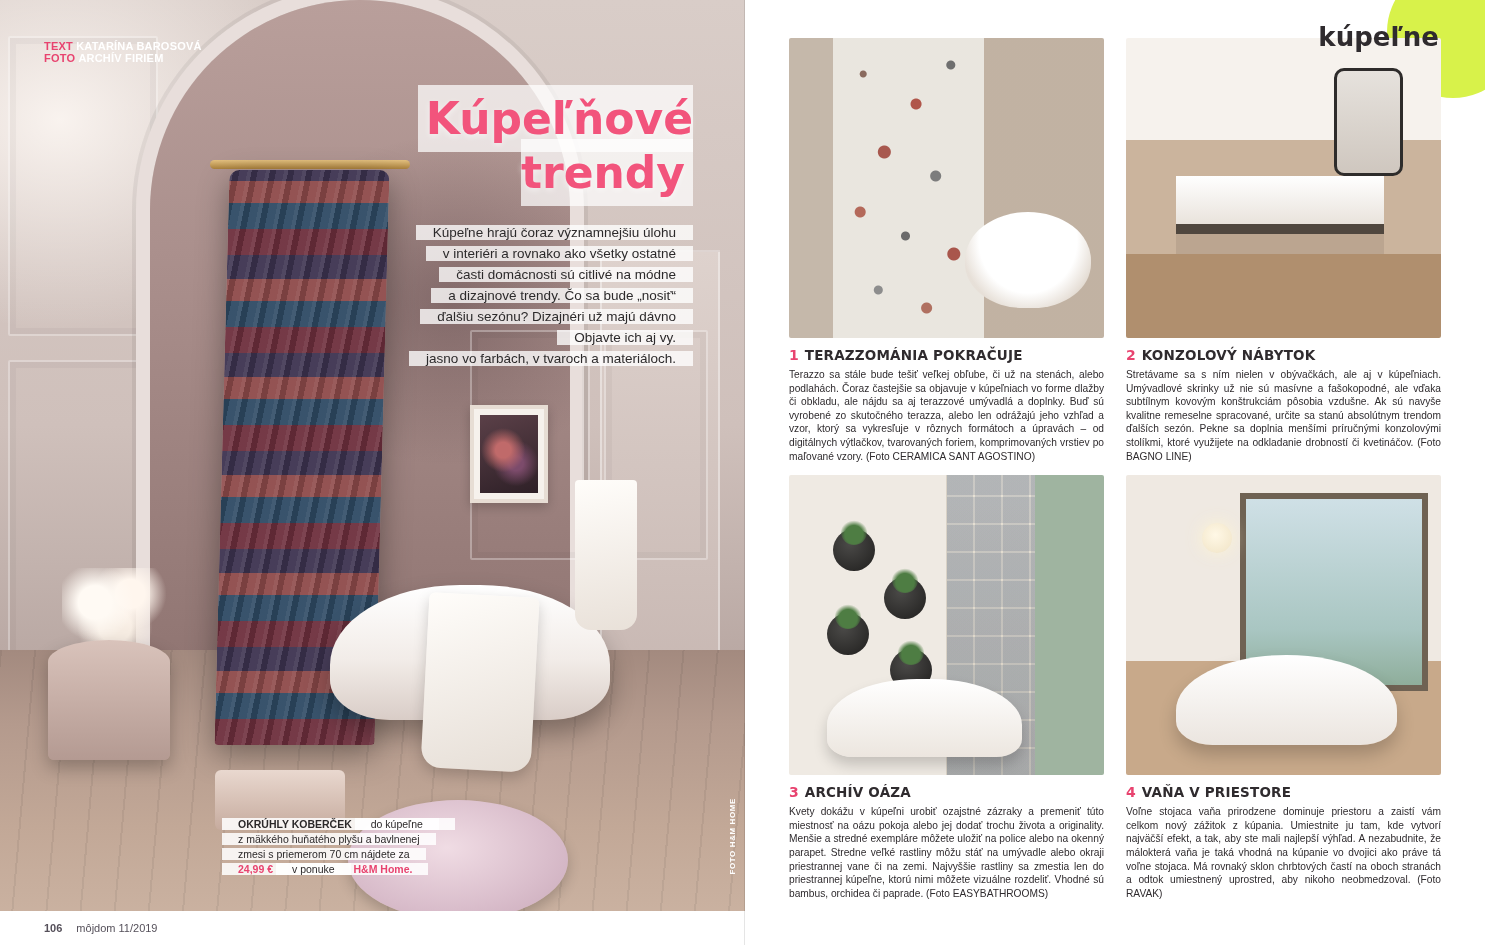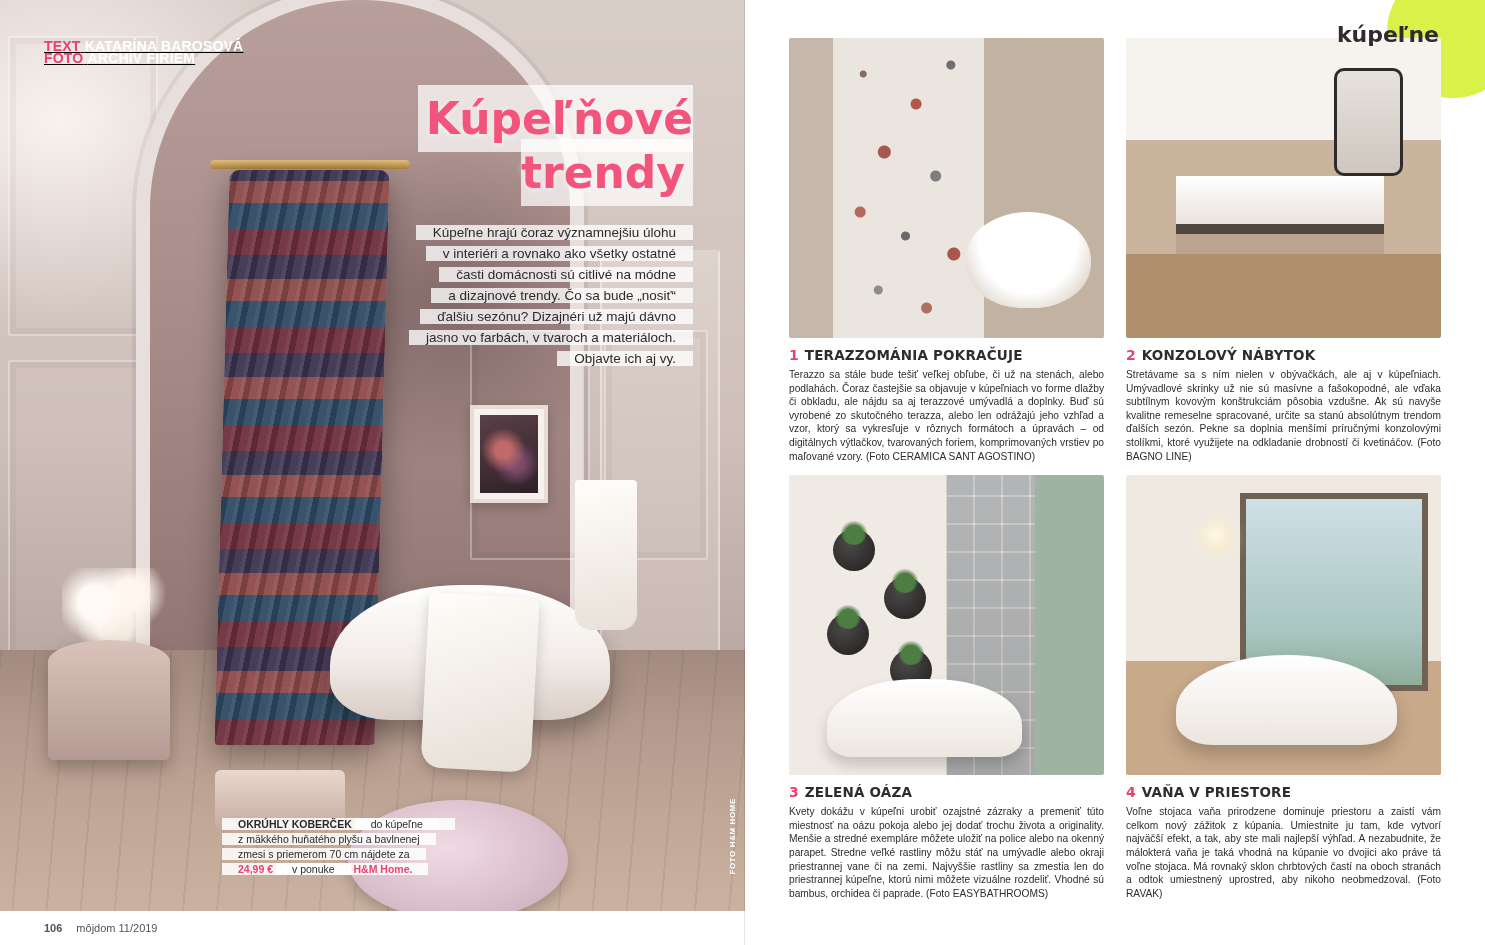--- a/index.html
+++ b/index.html
@@ -119,21 +119,21 @@
     border-radius: 50%;
     background: radial-gradient(ellipse at 45% 40%, #f0dce4, #d9bdcb 60%, #c8a8b8 100%);
     box-shadow: 0 6px 14px rgba(0,0,0,0.20);
   }
   .tray {
     position: absolute; left: 215px; top: 770px; width: 130px; height: 60px;
     background: linear-gradient(180deg,#e9d8cf,#c6ab9e);
     border-radius: 6px;
   }
 
-  .credits { position: absolute; left: 44px; top: 40px; font-size: 14px; line-height: 12px; letter-spacing: .2px; text-decoration: underline; }
+  .credits { position: absolute; left: 44px; top: 40px; font-size: 11px; line-height: 12px; letter-spacing: .2px; }
   .credits .lbl { color: #e8436f; font-weight: 700; }
   .credits .val { color: #ffffff; font-weight: 700; }
 
   .headline {
     position: absolute; right: 52px; top: 92px; width: 430px;
     text-align: right;
     font-family: "DejaVu Sans", sans-serif;
     font-weight: 700;
     font-size: 44px; line-height: 54px;
     color: #f2547c;
@@ -176,21 +176,21 @@
   .page-right {
     position: relative; width: 740px; height: 945px; background: #ffffff; overflow: hidden;
   }
   .blob {
     position: absolute; right: -34px; top: -34px; width: 132px; height: 132px;
     border-radius: 50%; background: #d8f24a;
   }
   .section-title {
     position: absolute; right: 46px; top: 22px;
     font-family: "DejaVu Sans", sans-serif;
-    font-size: 22px; font-weight: 700; color: #2f2b2e;
+    font-size: 26px; font-weight: 700; color: #2f2b2e;
     z-index: 2;
   }
   .grid {
     position: absolute; left: 44px; top: 38px; width: 652px;
     display: grid; grid-template-columns: 315px 315px; column-gap: 22px; row-gap: 12px;
   }
   .cell { width: 315px; }
   .shot { width: 315px; height: 300px; border-radius: 2px; overflow: hidden; position: relative; }
 
   
@@ -344,22 +344,22 @@
     <div class="headline">
       <span class="ln"><span>Kúpeľňové trendy</span></span>
     </div>
 
     <div class="lede">
       <span class="ln"><span>Kúpeľne hrajú čoraz významnejšiu úlohu</span></span>
       <span class="ln"><span>v interiéri a rovnako ako všetky ostatné</span></span>
       <span class="ln"><span>časti domácnosti sú citlivé na módne</span></span>
       <span class="ln"><span>a dizajnové trendy. Čo sa bude „nosiť“</span></span>
       <span class="ln"><span>ďalšiu sezónu? Dizajnéri už majú dávno</span></span>
+      <span class="ln"><span>Objavte ich aj vy.</span></span>
       <span class="ln"><span>jasno vo farbách, v tvaroch a materiáloch.</span></span>
-      <span class="ln"><span>Objavte ich aj vy.</span></span>
     </div>
 
     <div class="promo">
       <span class="row"><span><b>OKRÚHLY KOBERČEK</b> <span>do kúpeľne</span></span></span>
       <span class="row"><span>z mäkkého huňatého plyšu a bavlnenej</span></span>
       <span class="row"><span>zmesi s priemerom 70 cm nájdete za</span></span>
       <span class="row"><span><b class="pink">24,99 €</b> <span>v ponuke</span> <b class="pink">H&amp;M Home.</b></span></span>
     </div>
 
     <div class="photo-credit-v">FOTO H&amp;M HOME</div>
@@ -398,21 +398,21 @@
 
       <div class="cell">
         <div class="shot shot3">
           <div class="pot" style="left:14%; top:18%;"></div>
           <div class="pot" style="left:30%; top:34%;"></div>
           <div class="pot" style="left:12%; top:46%;"></div>
           <div class="pot" style="left:32%; top:58%;"></div>
         </div>
         <div class="item-title">
           <span class="item-num">3</span>
-          <span class="item-name">ZELENÁ OÁZA</span>
+          <span class="item-name">ARCHÍV OÁZA</span>
         </div>
         <div class="item-body">Kvety dokážu v kúpeľni urobiť ozajstné zázraky a premeniť túto miestnosť na oázu pokoja alebo jej dodať trochu života a originality. Menšie a stredné exempláre môžete uložiť na police alebo na okenný parapet. Stredne veľké rastliny môžu stáť na umývadle alebo okraji priestrannej vane či na zemi. Najvyššie rastliny sa zmestia len do priestrannej kúpeľne, ktorú nimi môžete vizuálne rozdeliť. Vhodné sú bambus, orchidea či paprade. (Foto EASYBATHROOMS)</div>
       </div>
 
       <div class="cell">
         <div class="shot shot4">
           <div class="lamp"></div>
         </div>
         <div class="item-title">
           <span class="item-num">4</span>

